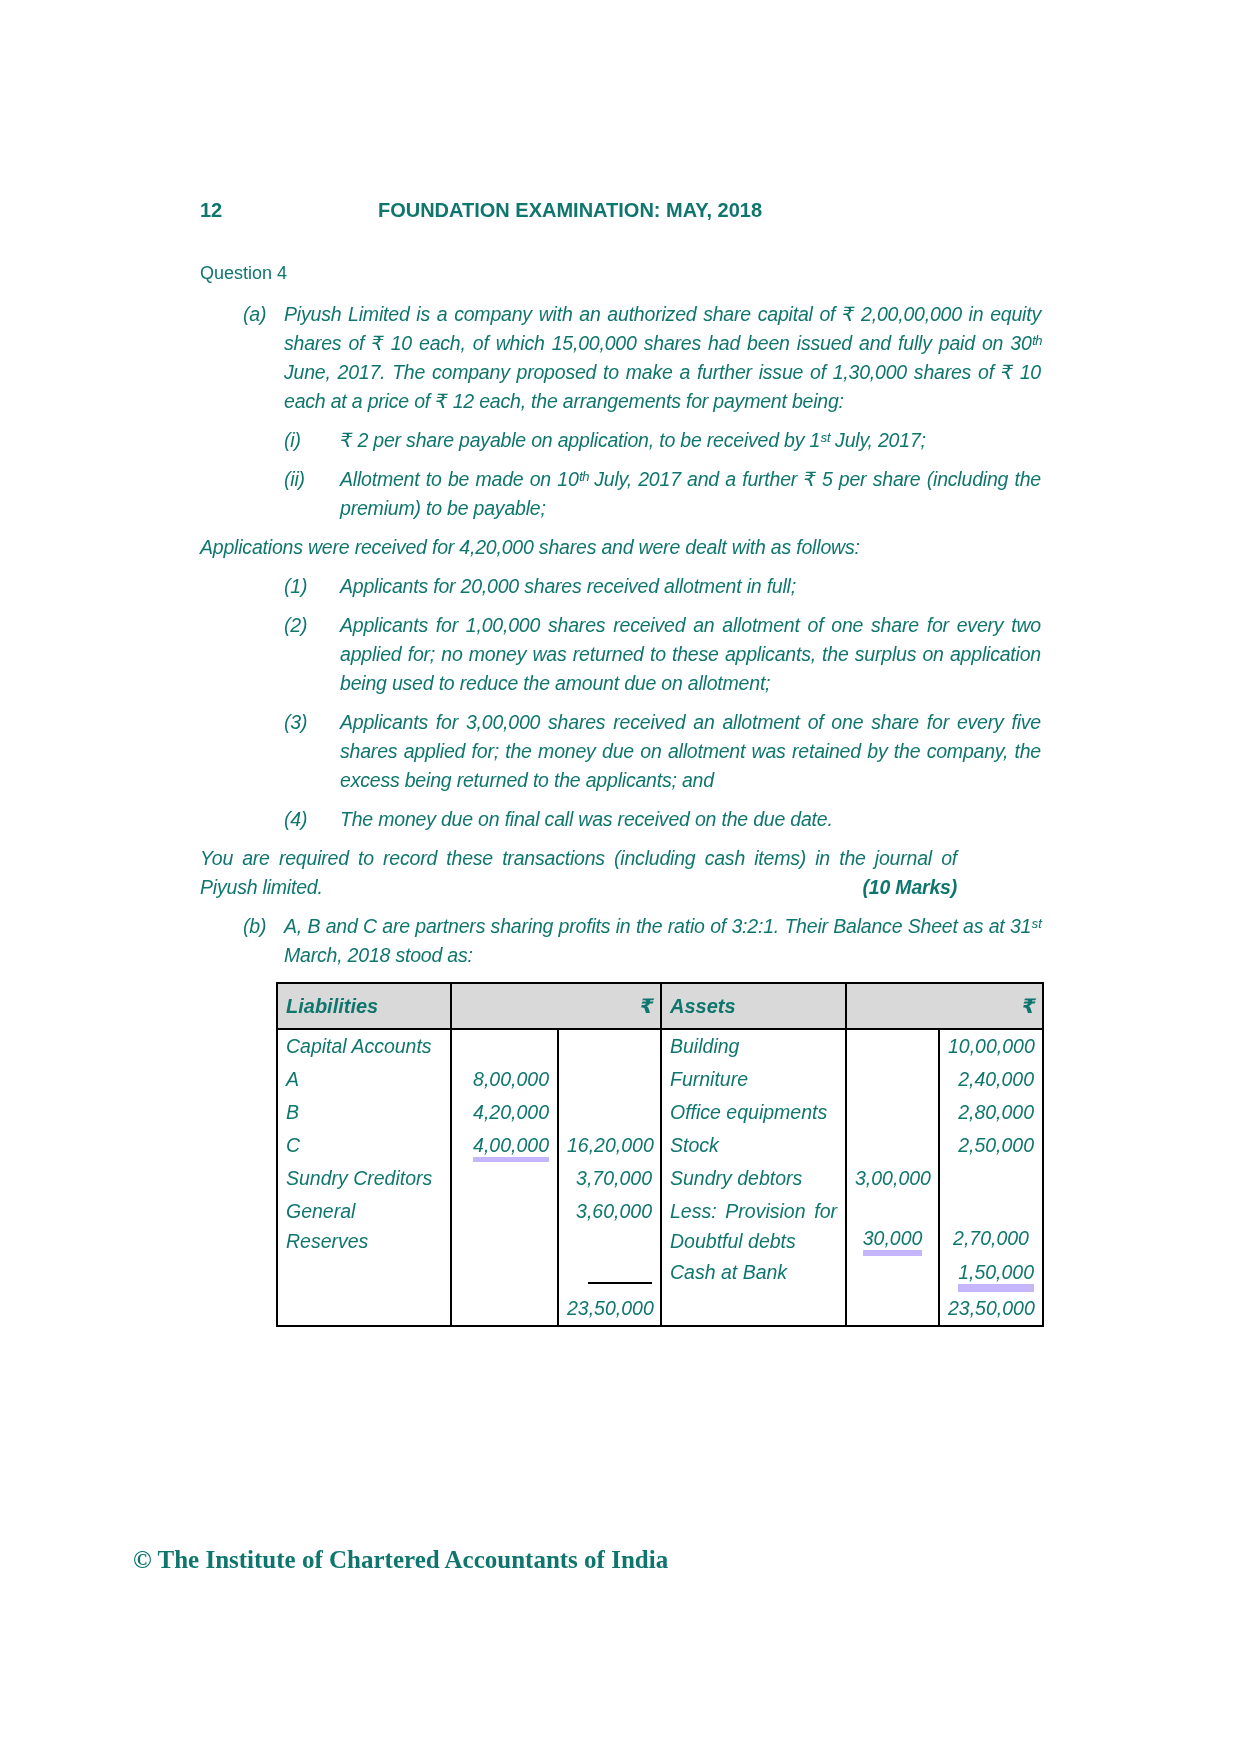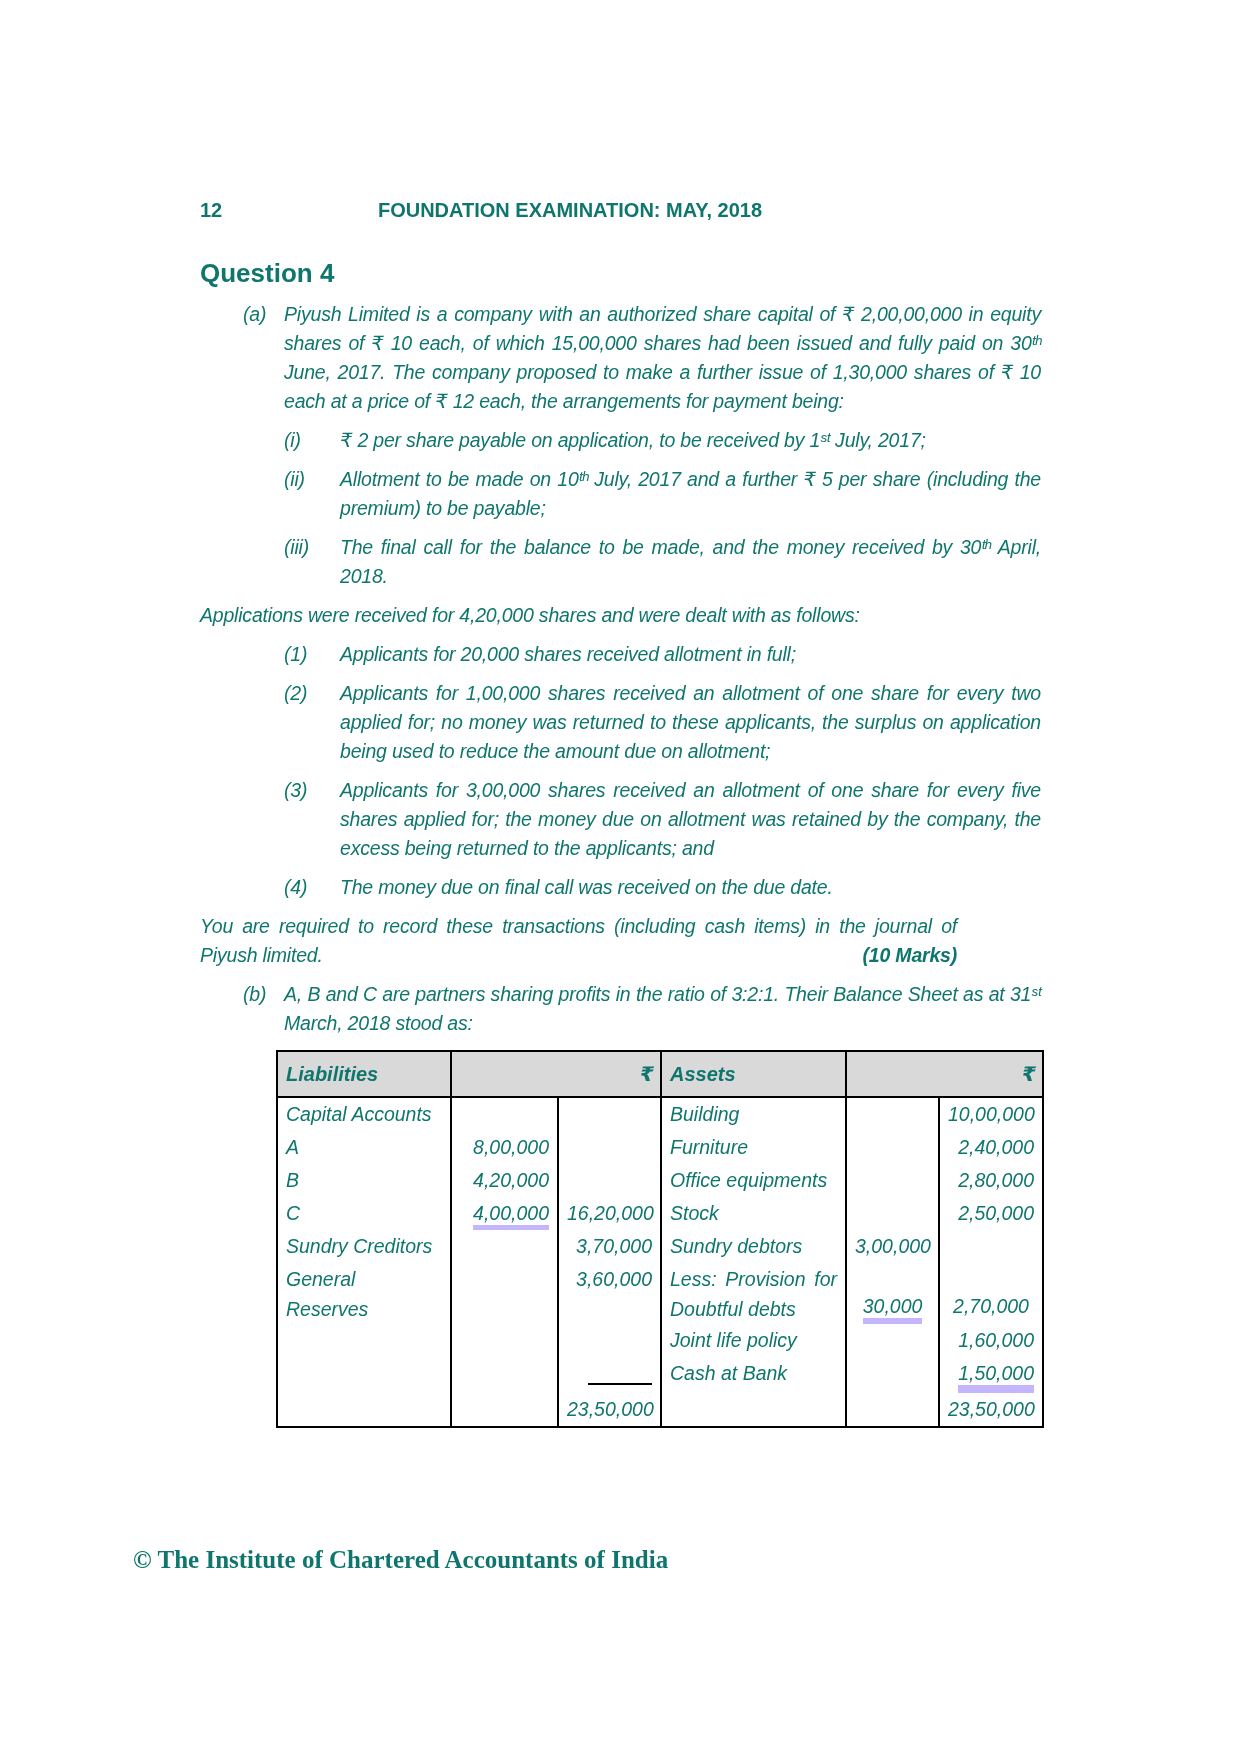--- a/index.html
+++ b/index.html
@@ -25,22 +25,22 @@
     height: 29px;
     margin-bottom: 34px;
     font-weight: bold;
     font-size: 20px;
     line-height: 29px;
   }
   .page-num { position: absolute; left: 0; top: 0; }
   .header-title { text-align: center; }
   .q-heading {
     margin: 0 0 12px 0;
-    font-size: 26px;
-    font-weight: bold;
+    font-size: 18px;
+    font-weight: normal;
     line-height: 29px;
   }
   .qtext { font-style: italic; font-size: 19.5px; line-height: 29px; letter-spacing: -0.2px; }
   .just { text-align: justify; }
   .para { display: flex; margin-bottom: 10px; }
   .para .lbl { flex: 0 0 auto; }
   .lvl1 { padding-left: 43px; }
   .lvl1 .lbl { width: 41px; }
   .lvl1 .txt { width: 757px; }
   .lvl2 { padding-left: 84px; }
@@ -118,24 +118,20 @@
     </div>
 
     <div class="para lvl2 qtext">
       <span class="lbl">(i)</span>
       <div class="txt just">₹ 2 per share payable on application, to be received by 1ˢᵗ July, 2017;</div>
     </div>
     <div class="para lvl2 qtext">
       <span class="lbl">(ii)</span>
       <div class="txt just">Allotment to be made on 10ᵗʰ July, 2017 and a further ₹ 5 per share (including the premium) to be payable;</div>
     </div>
-    <div class="para lvl2 qtext">
-      <span class="lbl">(iii)</span>
-      <div class="txt just">The final call for the balance to be made, and the money received by 30ᵗʰ April, 2018.</div>
-    </div>
 
     <div class="plain qtext just">Applications were received for 4,20,000 shares and were dealt with as follows:</div>
 
     <div class="para lvl2 qtext">
       <span class="lbl">(1)</span>
       <div class="txt just">Applicants for 20,000 shares received allotment in full;</div>
     </div>
     <div class="para lvl2 qtext">
       <span class="lbl">(2)</span>
       <div class="txt just">Applicants for 1,00,000 shares received an allotment of one share for every two applied for; no money was returned to these applicants, the surplus on application being used to reduce the amount due on allotment;</div>
@@ -221,28 +217,20 @@
             <td class="c0">General Reserves</td>
             <td class="c1"></td>
             <td class="c2">3,60,000</td>
             <td class="c3">Less: Provision for Doubtful debts</td>
             <td class="c4 vb"><span class="u">30,000</span></td>
             <td class="c5 vb">2,70,000</td>
           </tr>
           <tr>
             <td class="c0"></td>
             <td class="c1"></td>
-            <td class="c2"></td>
-            <td class="c3">Joint life policy</td>
-            <td class="c4"></td>
-            <td class="c5">1,60,000</td>
-          </tr>
-          <tr>
-            <td class="c0"></td>
-            <td class="c1"></td>
             <td class="c2"><span class="u blank"></span></td>
             <td class="c3">Cash at Bank</td>
             <td class="c4"></td>
             <td class="c5"><span class="u">1,50,000</span></td>
           </tr>
           <tr>
             <td class="c0"></td>
             <td class="c1"></td>
             <td class="c2">23,50,000</td>
             <td class="c3"></td>

